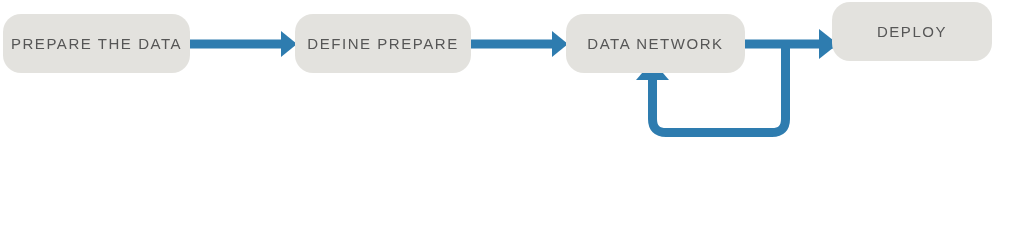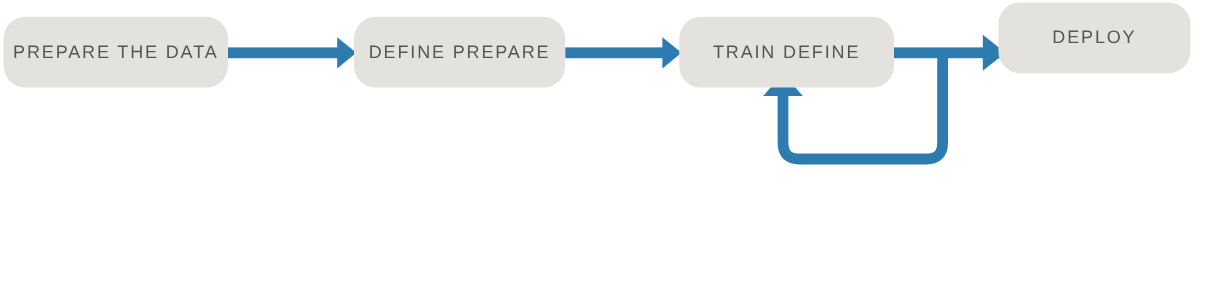--- a/index.html
+++ b/index.html
@@ -78,20 +78,20 @@
 
   <div class="stage-box" style="left:3px; top:14px; width:187px; height:59px; background:#E3E2DE;">
     <span class="stage-label">PREPARE THE DATA</span>
   </div>
 
   <div class="stage-box" style="left:295px; top:14px; width:176px; height:59px; background:#E3E2DE;">
     <span class="stage-label">DEFINE PREPARE</span>
   </div>
 
   <div class="stage-box" style="left:566px; top:14px; width:179px; height:59px; background:#E3E2DE;">
-    <span class="stage-label">TRAIN DEFINE</span>
+    <span class="stage-label">DATA NETWORK</span>
   </div>
 
   <div class="stage-box" style="left:832px; top:2px; width:160px; height:59px; background:#E3E2DE;">
     <span class="stage-label">DEPLOY</span>
   </div>
 
 </div>
 
 </body></html>

